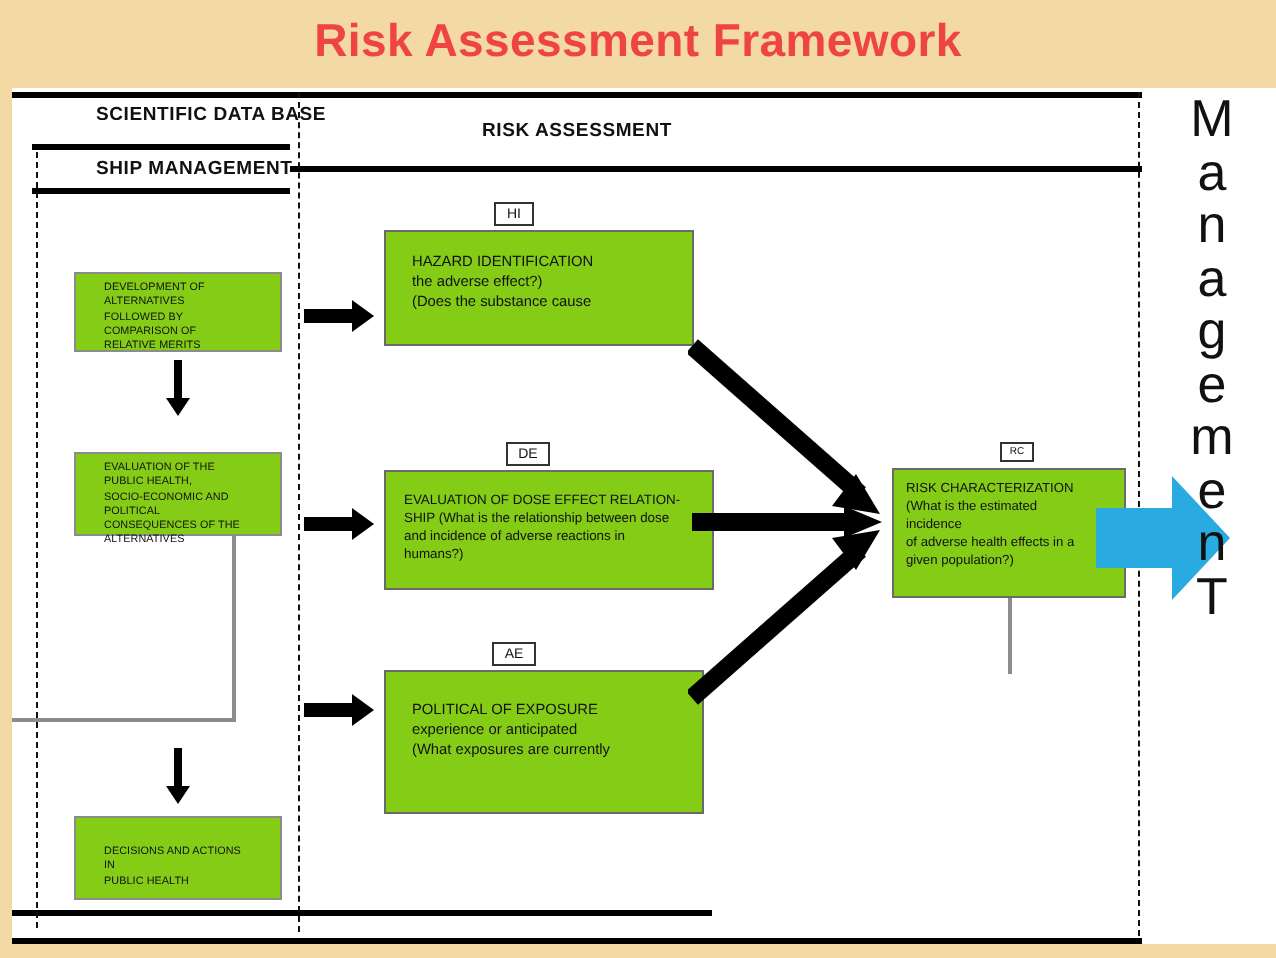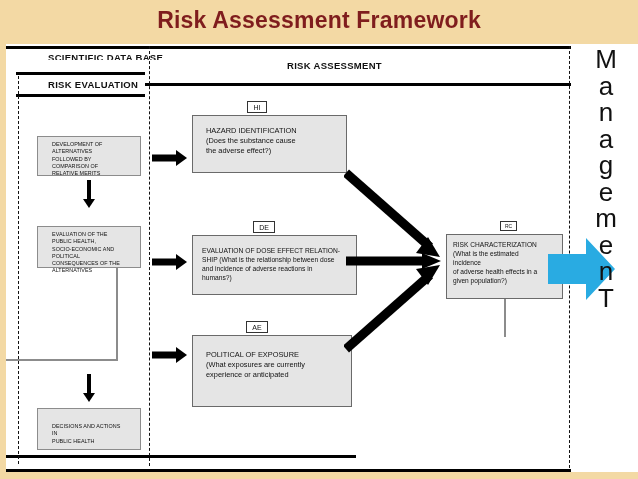--- a/index.html
+++ b/index.html
@@ -20,21 +20,21 @@
   
   #title-band {
     position: absolute; left: 0; top: 0;
     width: 638px; height: 44px;
     background: #f3d9a4;
   }
   #title-text {
     position: absolute; left: 0; top: 7px;
     width: 638px;
     text-align: center;
-    color: #7f1d1d;
+    color: #ef4444;
     font-size: 23px;
     font-weight: bold;
     letter-spacing: .2px;
     font-family: "Liberation Sans", sans-serif;
   }
   
   #strip-left   { position:absolute; left:0;   top:44px; width:6px;  height:435px; background:#f3d9a4; }
   #strip-right  { position:absolute; left:625px;top:44px; width:13px; height:435px; background:#f3d9a4; }
   #strip-bottom { position:absolute; left:0;   top:472px; width:638px;height:7px;   background:#f3d9a4; }
 
@@ -58,21 +58,21 @@
     font-size: 9px; font-weight: bold; color: #111;
     letter-spacing: .3px;
     white-space: nowrap;
     font-family: "Liberation Sans", sans-serif;
   }
 
   
   .pbox {
     position: absolute;
     border: 1px solid #8c8c8c;
-    background: #e5e5e5;
+    background: #84cc16;
     padding: 4px 14px;
     color: #111;
     line-height: 1.35;
     font-family: "Liberation Sans", sans-serif;
   }
   .pbox.left-box { font-size: 5.4px; letter-spacing: .05px; }
   .pbox.mid-box  { font-size: 7.4px; border:1px solid #6a6a6a; }
   .pbox.rc-box   { font-size: 6.6px; border:1px solid #6a6a6a; }
   .pbox .ln { display:block; }
 
@@ -146,25 +146,25 @@
   <div id="strip-right"></div>
   <div id="strip-bottom"></div>
 
   <div id="diagram">
 
     <div class="rule" style="left:0; top:2px; width:440px; height:3px;"></div>
     <div class="band-label" style="left:42px; top:8px; font-size:9.5px; height:8px; overflow:hidden;">SCIENTIFIC DATA BASE</div>
 
     <div class="rule" style="left:10px; top:28px; width:129px; height:3px;"></div>
     <div class="rule" style="left:10px; top:50px; width:129px; height:3px;"></div>
-    <div class="band-label" style="left:42px; top:35px; font-size:9.5px;">RISK EVALUATION</div>
+    <div class="band-label" style="left:42px; top:35px; font-size:9.5px;">SHIP MANAGEMENT</div>
 
     <div class="rule" style="left:139px; top:2px; width:426px; height:3px;"></div>
     <div class="rule" style="left:139px; top:39px; width:426px; height:3px;"></div>
-    <div class="band-label" style="left:0; top:16px; width:565px; text-align:center; font-size:9.5px;margin-left:46px;">RISK ASSESSMENT</div>
+    <div class="band-label" style="left:0; top:16px; width:565px; text-align:center; font-size:9.5px;">RISK ASSESSMENT</div>
 
     <div class="rule" style="left:0; top:411px; width:350px; height:3px;"></div>
     <div class="rule" style="left:0; top:425px; width:565px; height:3px;"></div>
 
     <div class="dash-v" style="left:12px;  top:32px;  height:388px;"></div>
     <div class="dash-v" style="left:143px; top:2px;   height:420px;"></div>
     <div class="dash-v" style="left:563px; top:2px;   height:422px;"></div>
 
     <div class="pbox left-box" style="left:31px; top:92px; width:104px; height:40px;">
       <span class="ln">DEVELOPMENT OF ALTERNATIVES</span>
@@ -205,36 +205,36 @@
         <div class="head"></div>
     </div>
     <div class="arrow-r" style="left:146px; top:303px; width:35px; height:16px;">
       <div class="shaft" style="width:26px;"></div>
         <div class="head"></div>
     </div>
 
     <div class="tag" style="left:241px; top:57px; width:20px;">HI</div>
     <div class="pbox mid-box" style="left:186px; top:71px; width:155px; height:58px; padding-top:10px; padding-left:13px;">
       <span class="ln">HAZARD IDENTIFICATION</span>
+      <span class="ln">the adverse effect?)</span>
       <span class="ln">(Does the substance cause</span>
-      <span class="ln">the adverse effect?)</span>
     </div>
 
     <div class="tag" style="left:247px; top:177px; width:22px;">DE</div>
     <div class="pbox mid-box" style="left:186px; top:191px; width:165px; height:60px; padding-top:10px; padding-left:9px; font-size:6.7px;">
       <span class="ln">EVALUATION OF DOSE EFFECT RELATION-</span>
       <span class="ln">SHIP (What is the relationship between dose</span>
       <span class="ln">and incidence of adverse reactions in humans?)</span>
     </div>
 
     <div class="tag" style="left:240px; top:277px; width:22px;">AE</div>
     <div class="pbox mid-box" style="left:186px; top:291px; width:160px; height:72px; padding-top:14px; padding-left:13px;">
       <span class="ln">POLITICAL OF EXPOSURE</span>
+      <span class="ln">experience or anticipated</span>
       <span class="ln">(What exposures are currently</span>
-      <span class="ln">experience or anticipated</span>
     </div>
 
     <svg class="diag" style="left:338px; top:125px; width:120px; height:185px;" width="120" height="185" viewBox="0 0 120 185">
 
       <path d="M2,4 L86,78" stroke="#000" stroke-width="9" fill="none"></path>
       <polygon points="96,88 72,84 84,68" fill="#000"></polygon>
 
       <path d="M2,92 L80,92" stroke="#000" stroke-width="9" fill="none"></path>
       <polygon points="97,92 78,84 78,100" fill="#000"></polygon>
 

